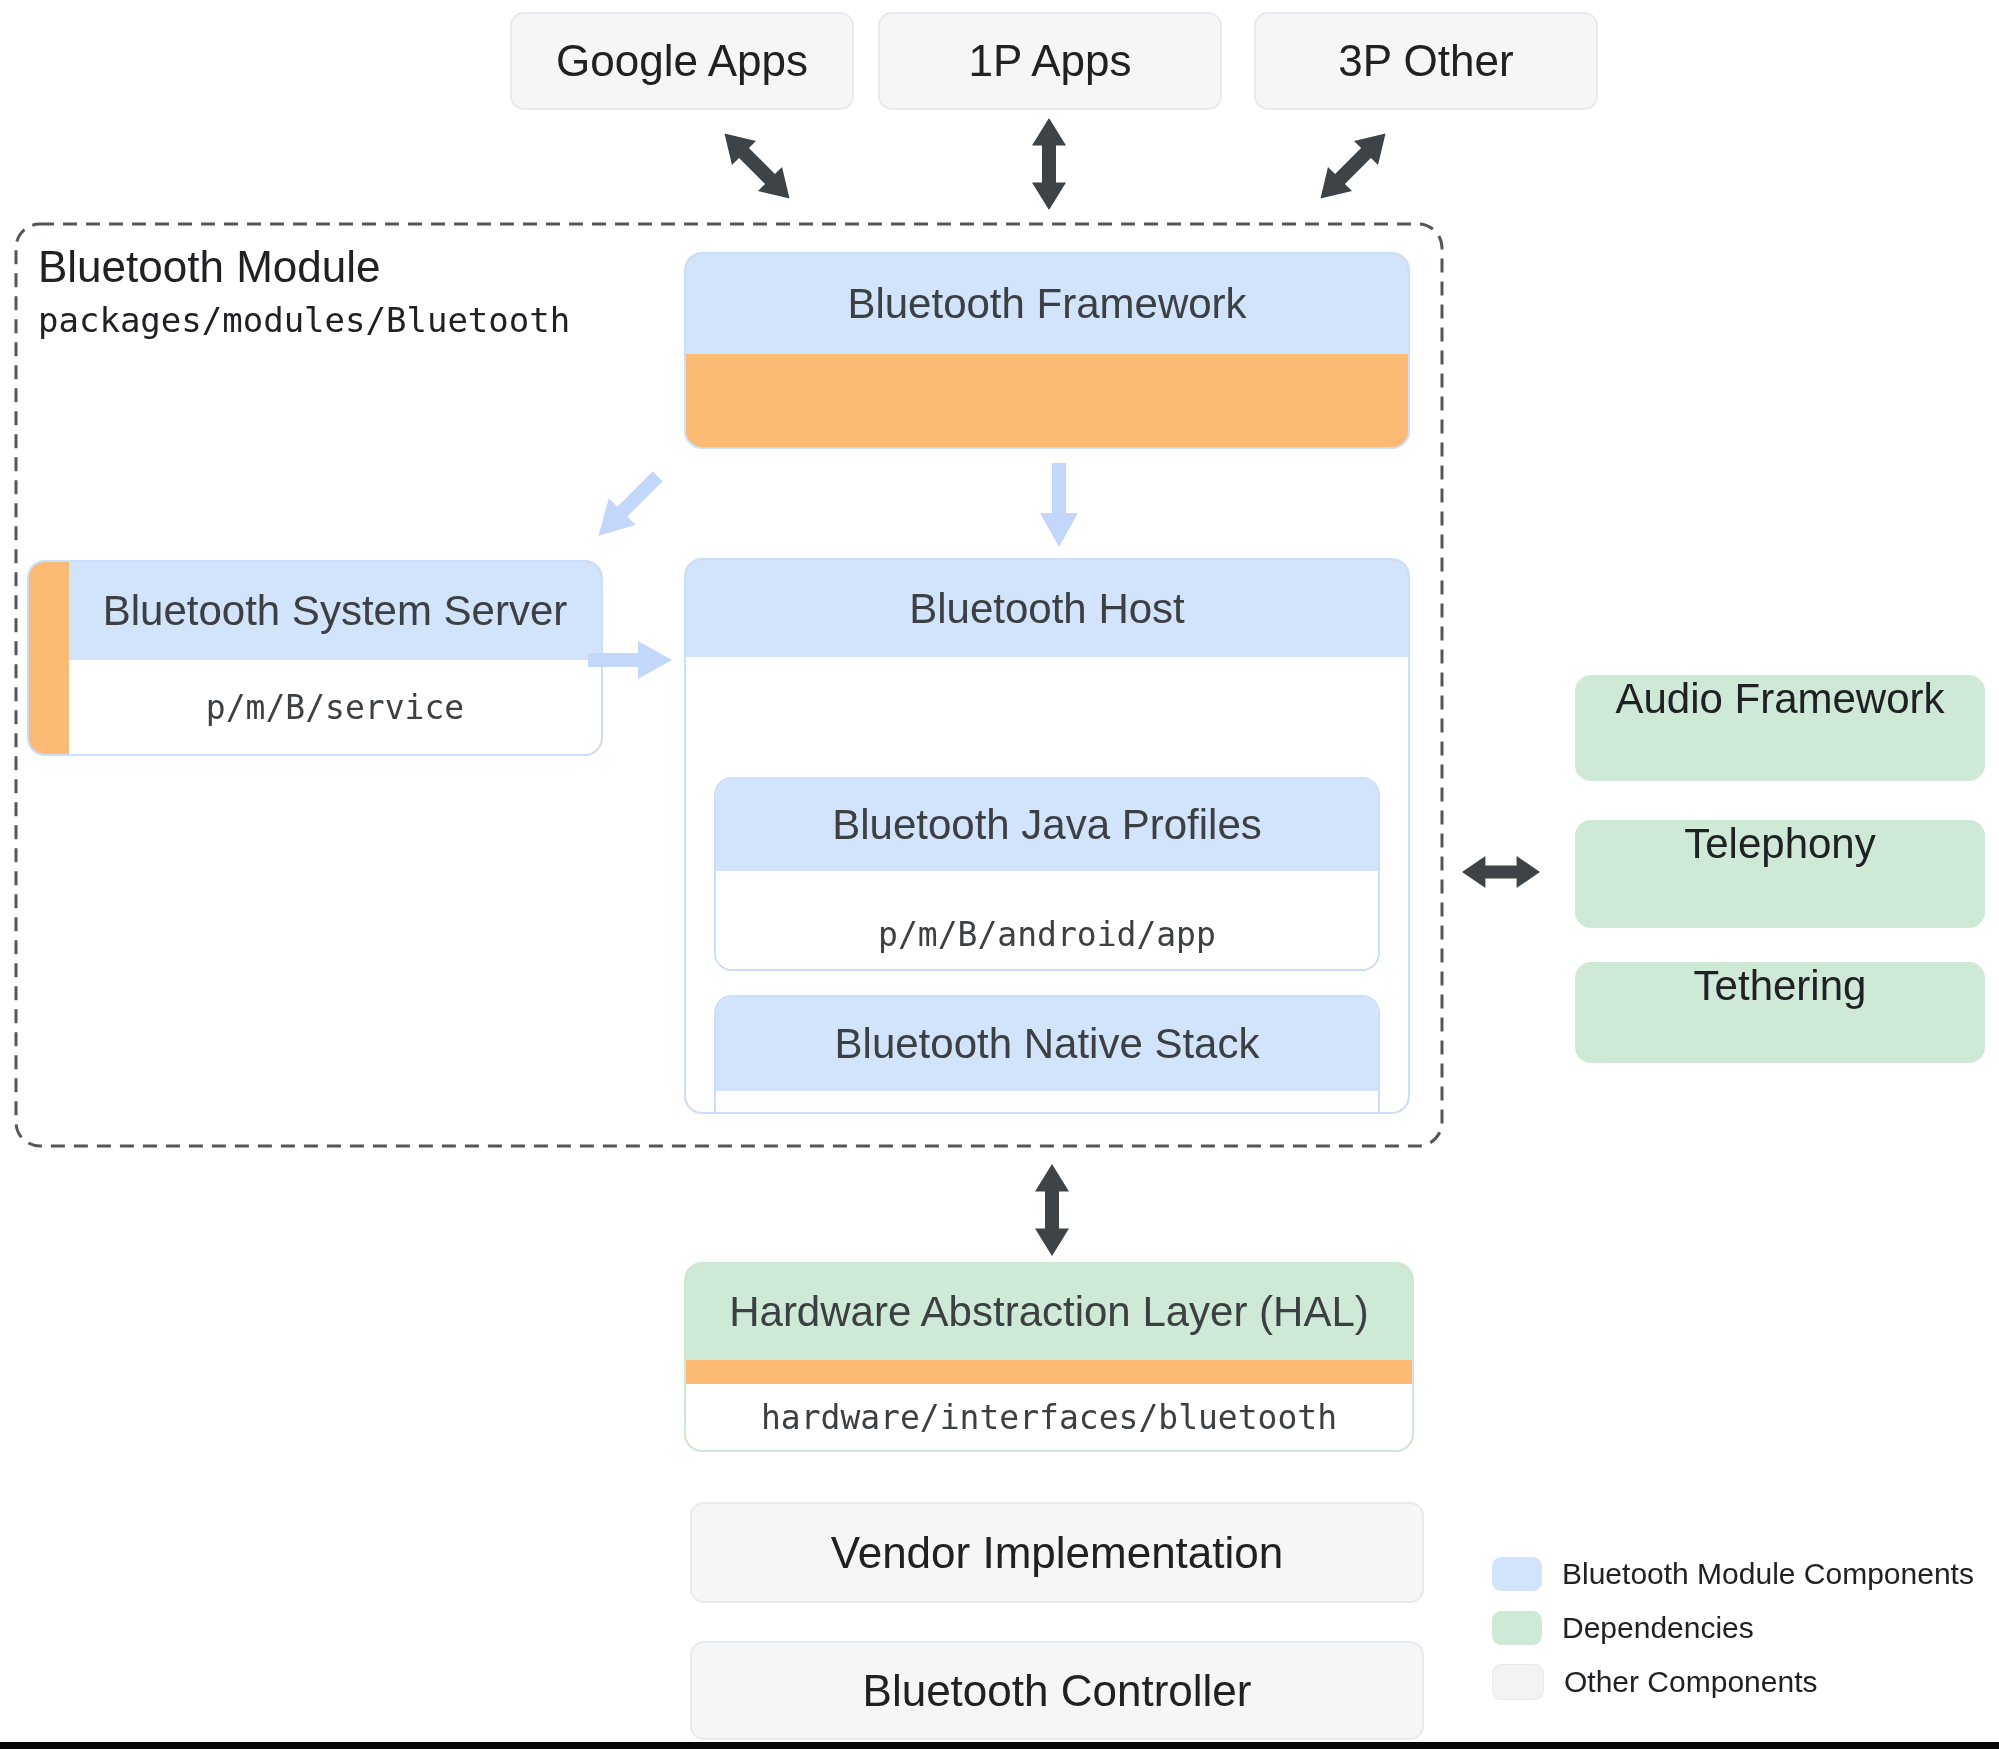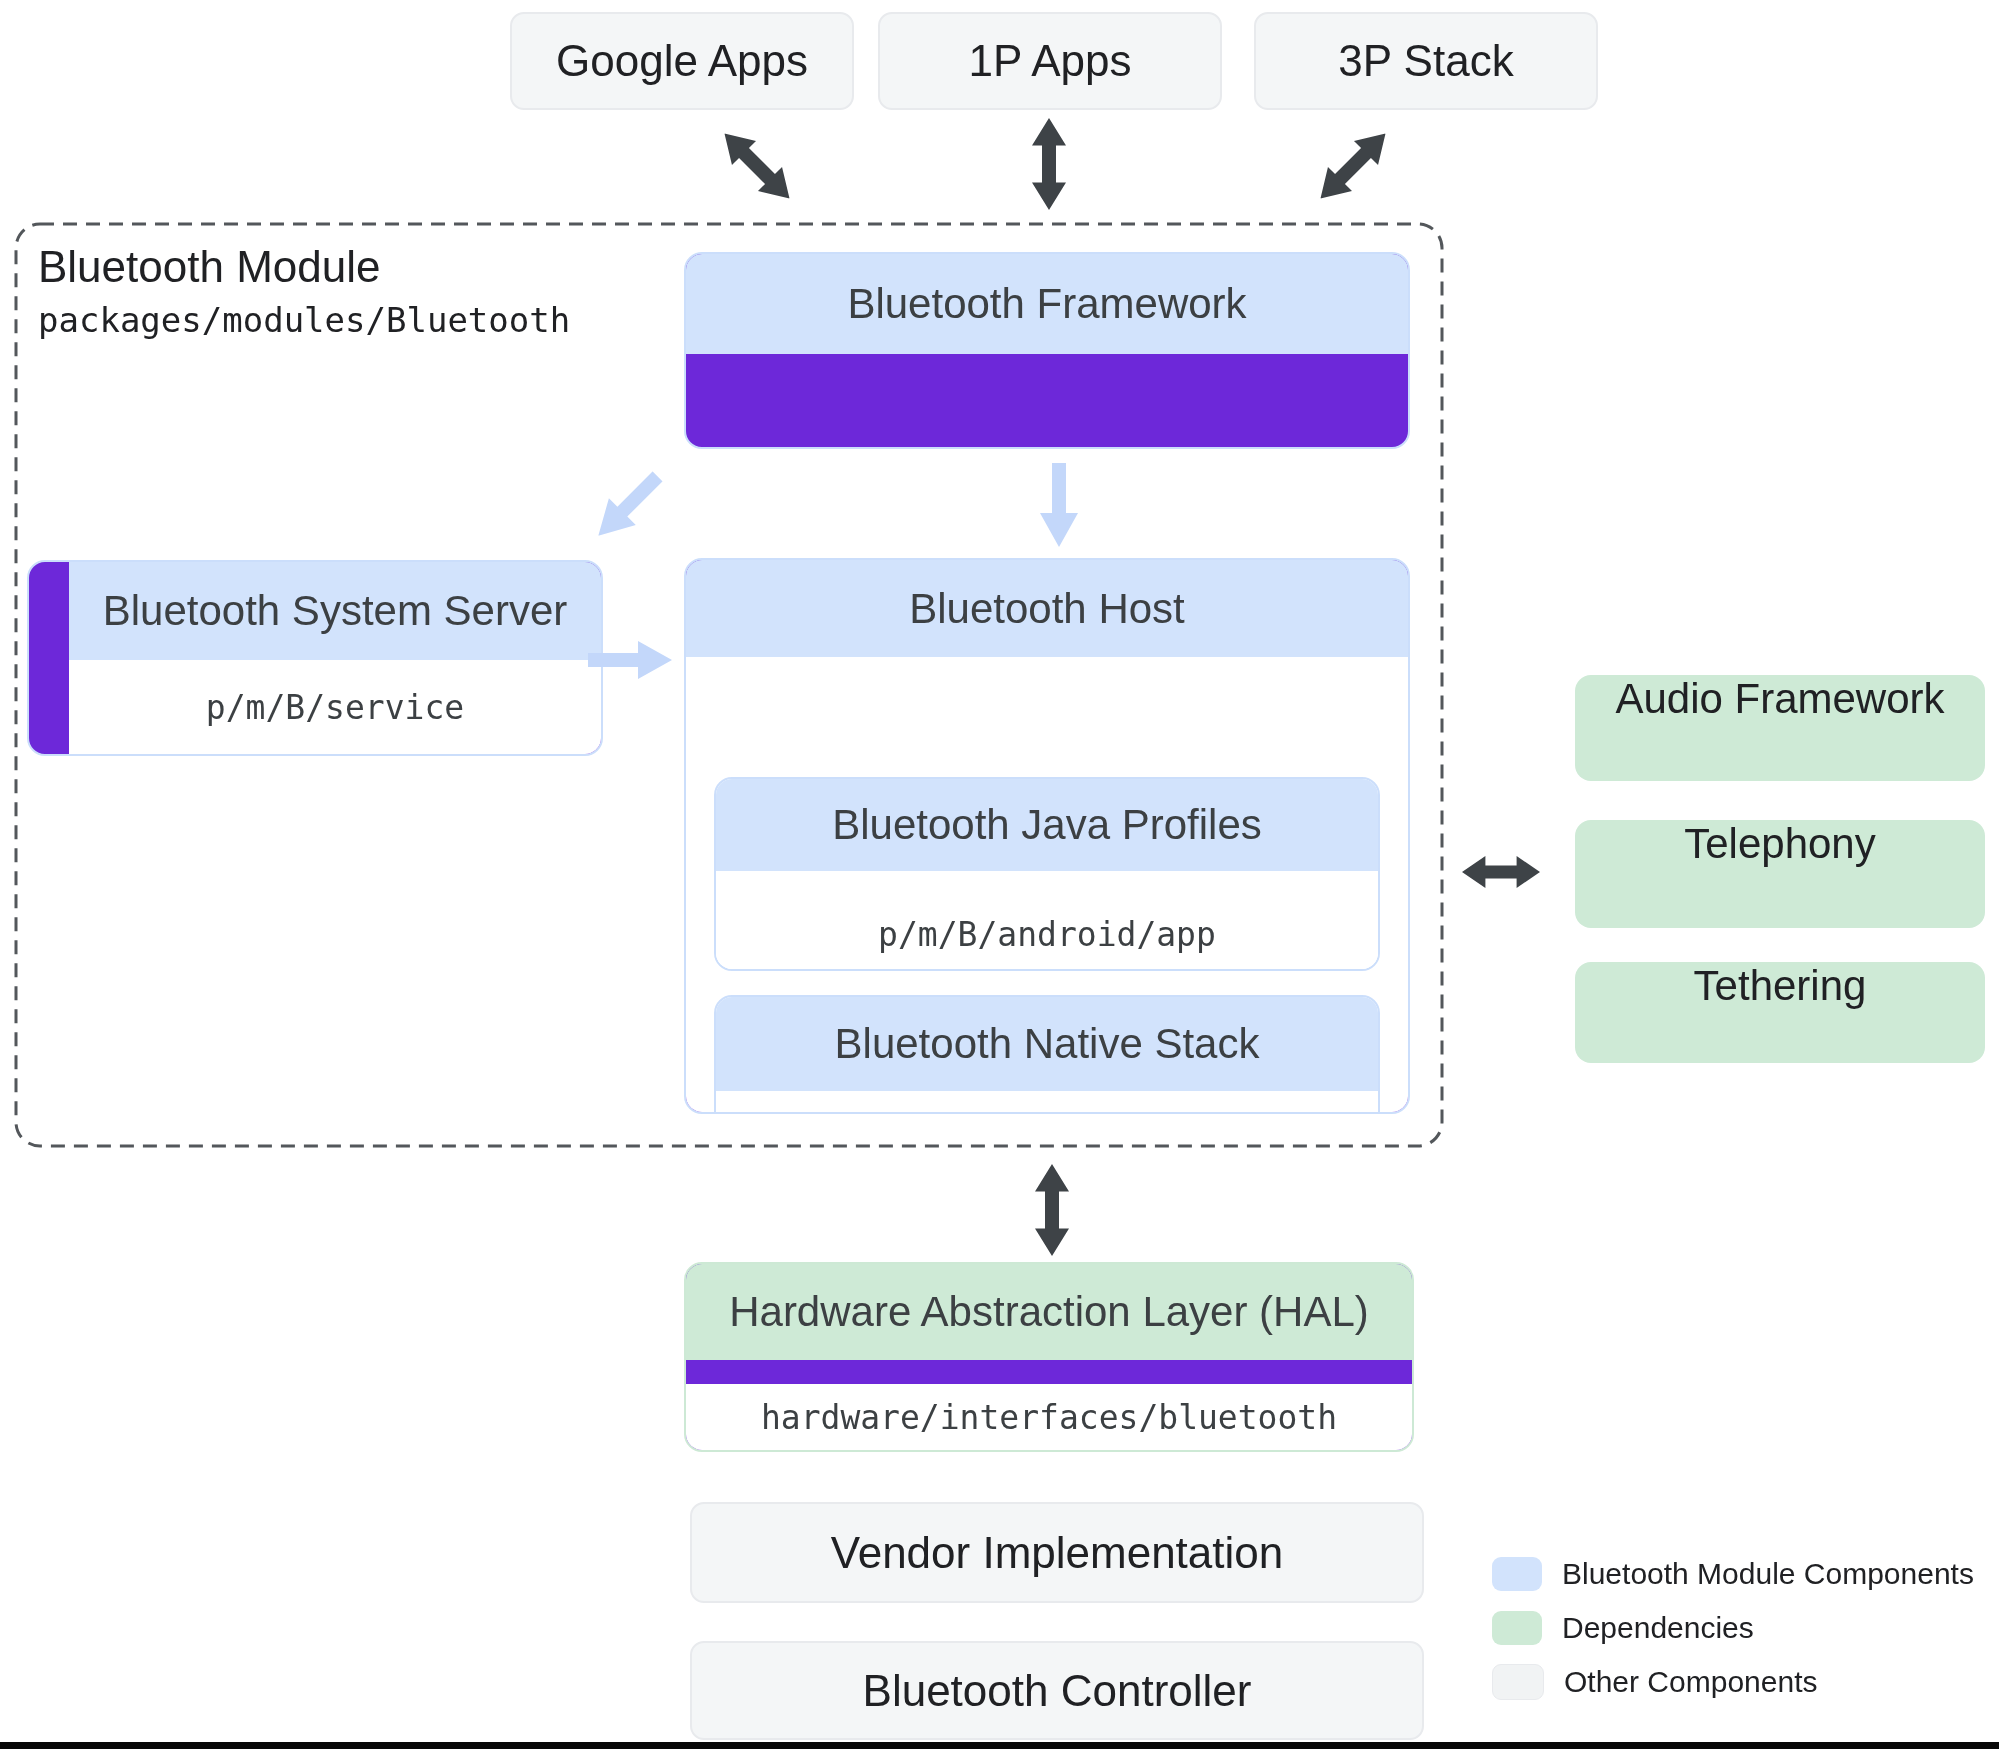--- a/index.html
+++ b/index.html
@@ -40,21 +40,21 @@
     position:absolute;
     background:var(--green);
     border-radius:16px;
     display:flex;justify-content:center;
     font-size:42px;color:var(--ink);
   }
 
   
   .card{
     position:absolute;
-    background:#6d28d9;
+    background:#fdba74;
     border-radius:18px;
     border:2px solid var(--blue-border);
     overflow:hidden;
     display:flex;flex-direction:column;
   }
   .card.green-card{border-color:var(--green-border);}
   .card-header{
     display:flex;align-items:center;justify-content:center;
     font-size:42px;color:var(--ink-soft);
     flex:0 0 auto;
@@ -112,21 +112,21 @@
 
 <div class="canvas">
 
   <div class="plain-box" style="left:510px;top:12px;width:340px;height:94px;">
     <span>Google Apps</span>
   </div>
   <div class="plain-box" style="left:878px;top:12px;width:340px;height:94px;">
     <span>1P Apps</span>
   </div>
   <div class="plain-box" style="left:1254px;top:12px;width:340px;height:94px;">
-    <span>3P Stack</span>
+    <span>3P Other</span>
   </div>
 
   <div class="arrow arrow-dark" style="left:711px;top:148px;width:92px;height:36px;transform:rotate(45deg);">
     <svg viewBox="0 0 100 36" preserveAspectRatio="none">
         <polygon points="0,18 30,1 30,11 70,11 70,1 100,18 70,35 70,25 30,25 30,35"></polygon>
       </svg>
   </div>
   <div class="arrow arrow-dark" style="left:1003px;top:146px;width:92px;height:36px;transform:rotate(90deg);">
     <svg viewBox="0 0 100 36" preserveAspectRatio="none">
         <polygon points="0,18 30,1 30,11 70,11 70,1 100,18 70,35 70,25 30,25 30,35"></polygon>

